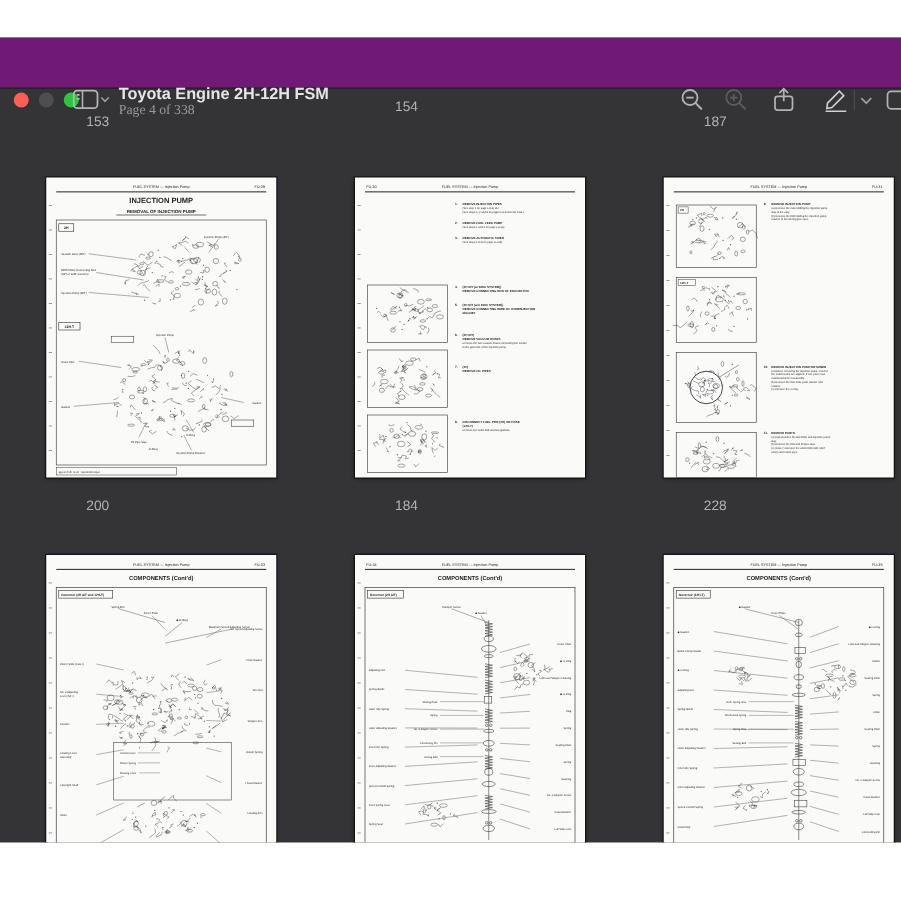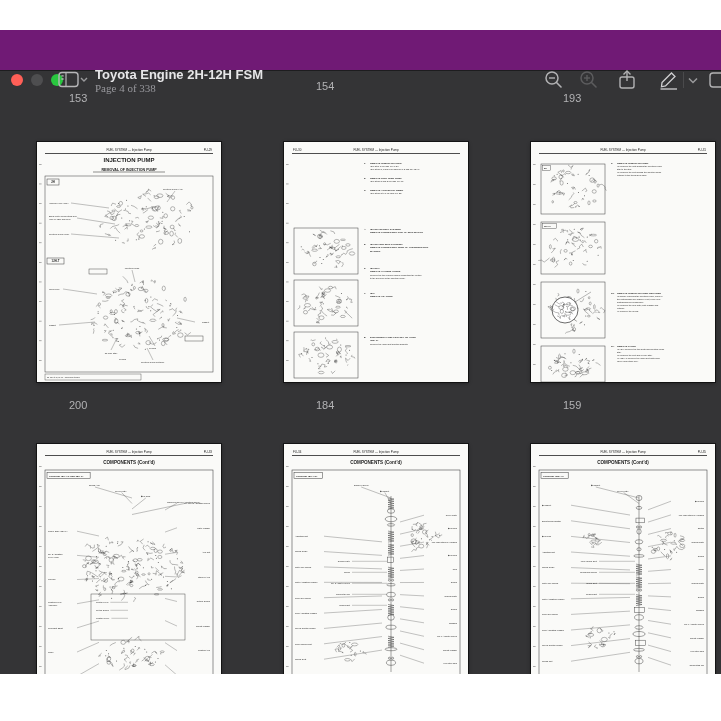--- a/index.html
+++ b/index.html
@@ -20,21 +20,21 @@
   .r1{top:112px;height:240px;} .r2{top:414px;height:244px;}
   .c1{left:37px;} .c2{left:284px;} .c3{left:531px;}
 </style>
 </head>
 <body>
 
 <div class="window">
 
   <div class="num-label" style="left:69px;top:62px;">153</div>
   <div class="num-label" style="left:316px;top:50px;">154</div>
-  <div class="num-label" style="left:563px;top:62px;">193</div>
+  <div class="num-label" style="left:563px;top:62px;">187</div>
 
   <div class="thumb r1 c1" id="thumb0">
       <svg viewBox="0 0 184 240">
         <text x="92" y="8.5" font-size="3" text-anchor="middle" fill="#1b1b1b">FUEL SYSTEM  —  Injection Pump</text>
         <text x="175" y="8.5" font-size="3" text-anchor="end" fill="#1b1b1b">FU-29</text>
         <line x1="8" y1="11.5" x2="176" y2="11.5" stroke="#222" stroke-width="0.8"></line>
         <rect x="2" y="22" width="2.6" height="0.7" fill="#8a8a8a"></rect>
         <rect x="2" y="41.6" width="2.6" height="0.7" fill="#8a8a8a"></rect>
         <rect x="2" y="61.2" width="2.6" height="0.7" fill="#8a8a8a"></rect>
         <rect x="2" y="80.80000000000001" width="2.6" height="0.7" fill="#8a8a8a"></rect>
@@ -726,21 +726,21 @@
         <text x="86" y="208.3" font-size="2.15" text-anchor="start" fill="#1b1b1b">(a)  (2H)  Remove the two bolts and injection pump</text>
         <text x="86" y="211.3" font-size="2.15" text-anchor="start" fill="#1b1b1b">stay.</text>
         <text x="86" y="214.3" font-size="2.15" text-anchor="start" fill="#1b1b1b">(b)  Remove the bolt and oil pipe stay.</text>
         <text x="86" y="217.3" font-size="2.15" text-anchor="start" fill="#1b1b1b">(c)  (12H-T)  Remove the union bolt (with relief</text>
         <text x="86" y="220.3" font-size="2.15" text-anchor="start" fill="#1b1b1b">valve) and return pipe.</text>
       </svg>
     </div>
 
   <div class="num-label" style="left:69px;top:369px;">200</div>
   <div class="num-label" style="left:316px;top:369px;">184</div>
-  <div class="num-label" style="left:563px;top:369px;">159</div>
+  <div class="num-label" style="left:563px;top:369px;">228</div>
 
   <div class="thumb r2 c1" id="thumb3">
       <svg viewBox="0 0 184 244">
         <text x="92" y="8.5" font-size="3" text-anchor="middle" fill="#1b1b1b">FUEL SYSTEM  —  Injection Pump</text>
         <text x="175" y="8.5" font-size="3" text-anchor="end" fill="#1b1b1b">FU-33</text>
         <line x1="8" y1="11.5" x2="176" y2="11.5" stroke="#222" stroke-width="0.8"></line>
         <rect x="2" y="22" width="2.6" height="0.7" fill="#8a8a8a"></rect>
         <rect x="2" y="42" width="2.6" height="0.7" fill="#8a8a8a"></rect>
         <rect x="2" y="62" width="2.6" height="0.7" fill="#8a8a8a"></rect>
         <rect x="2" y="82" width="2.6" height="0.7" fill="#8a8a8a"></rect>

